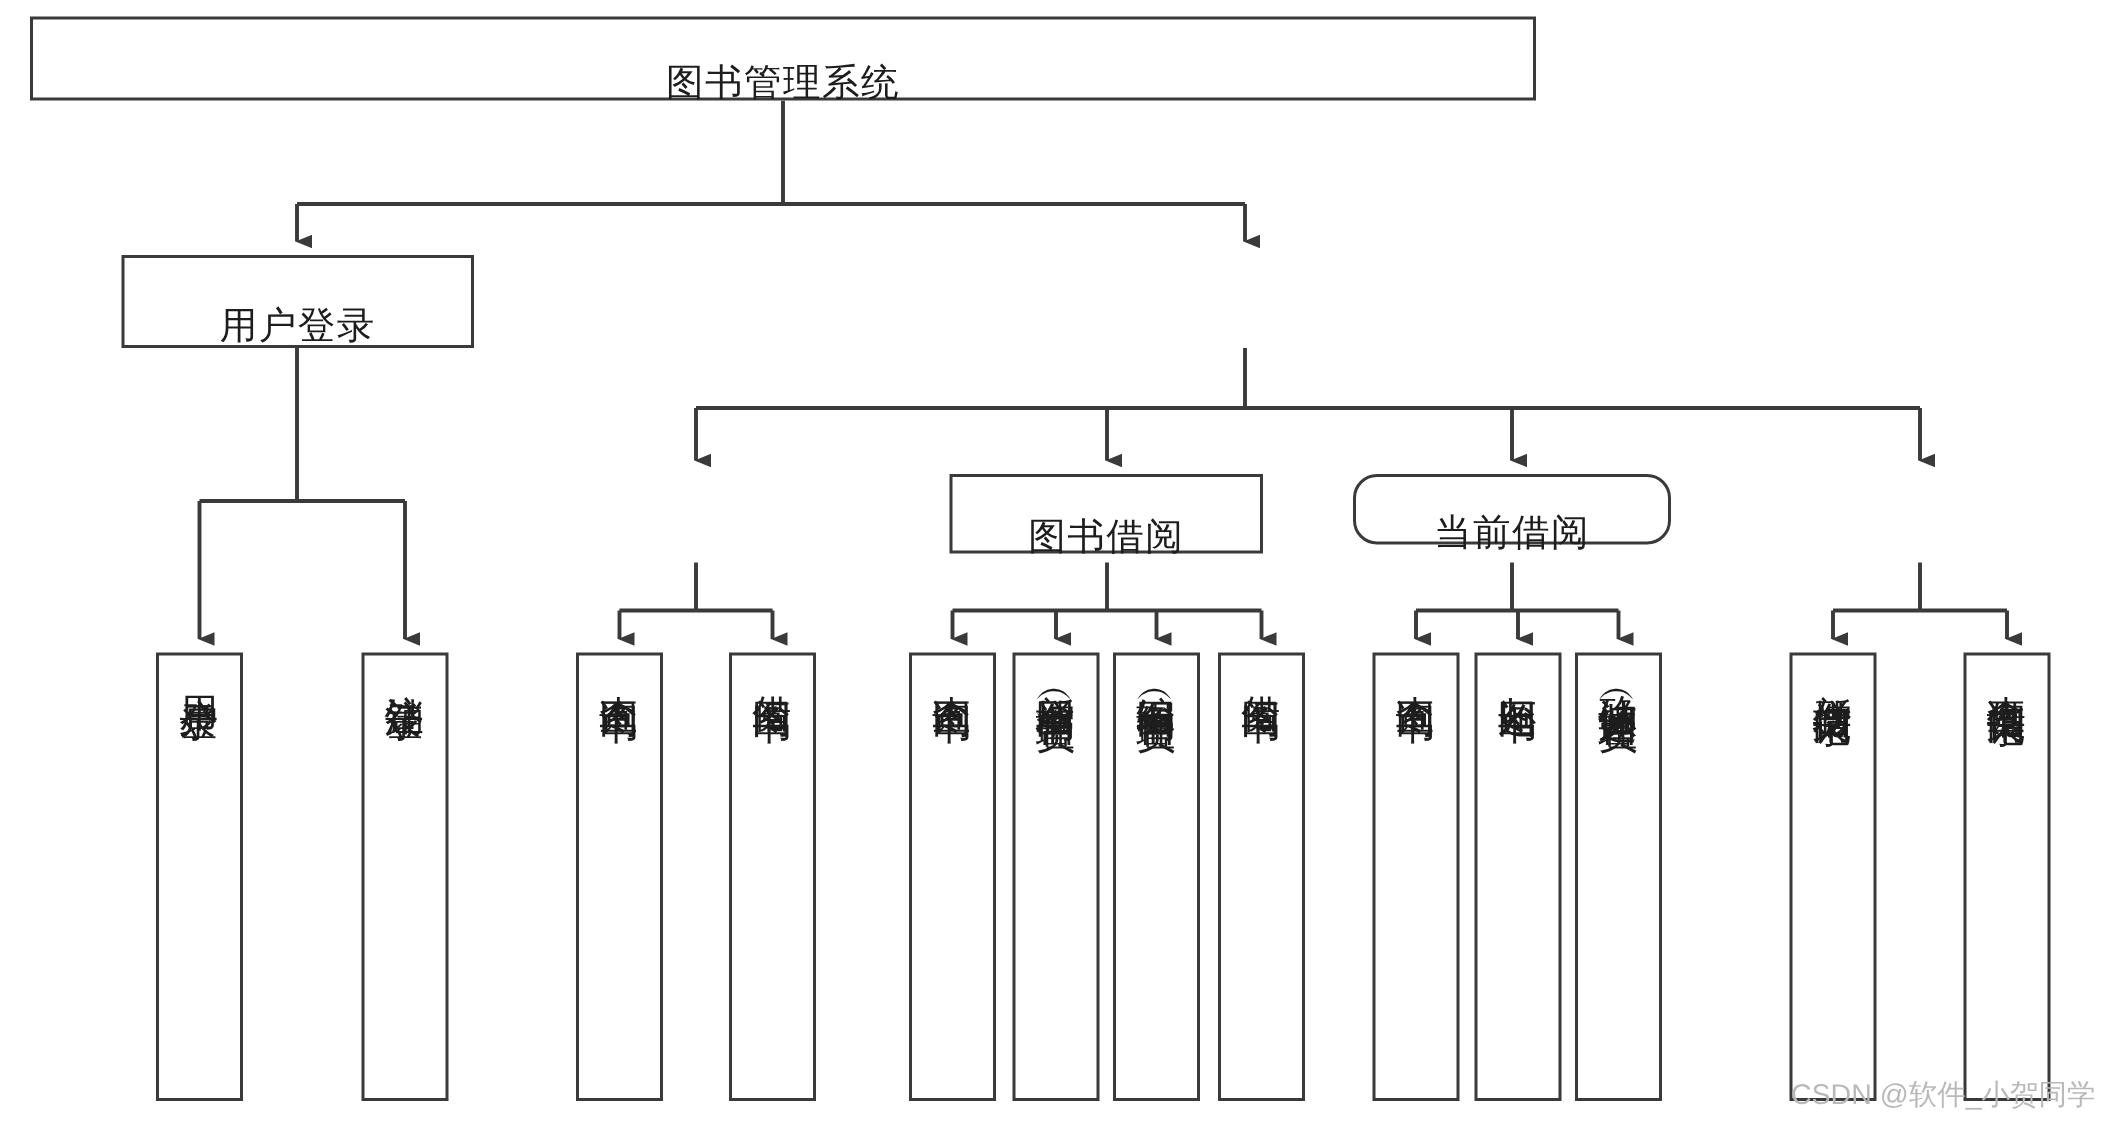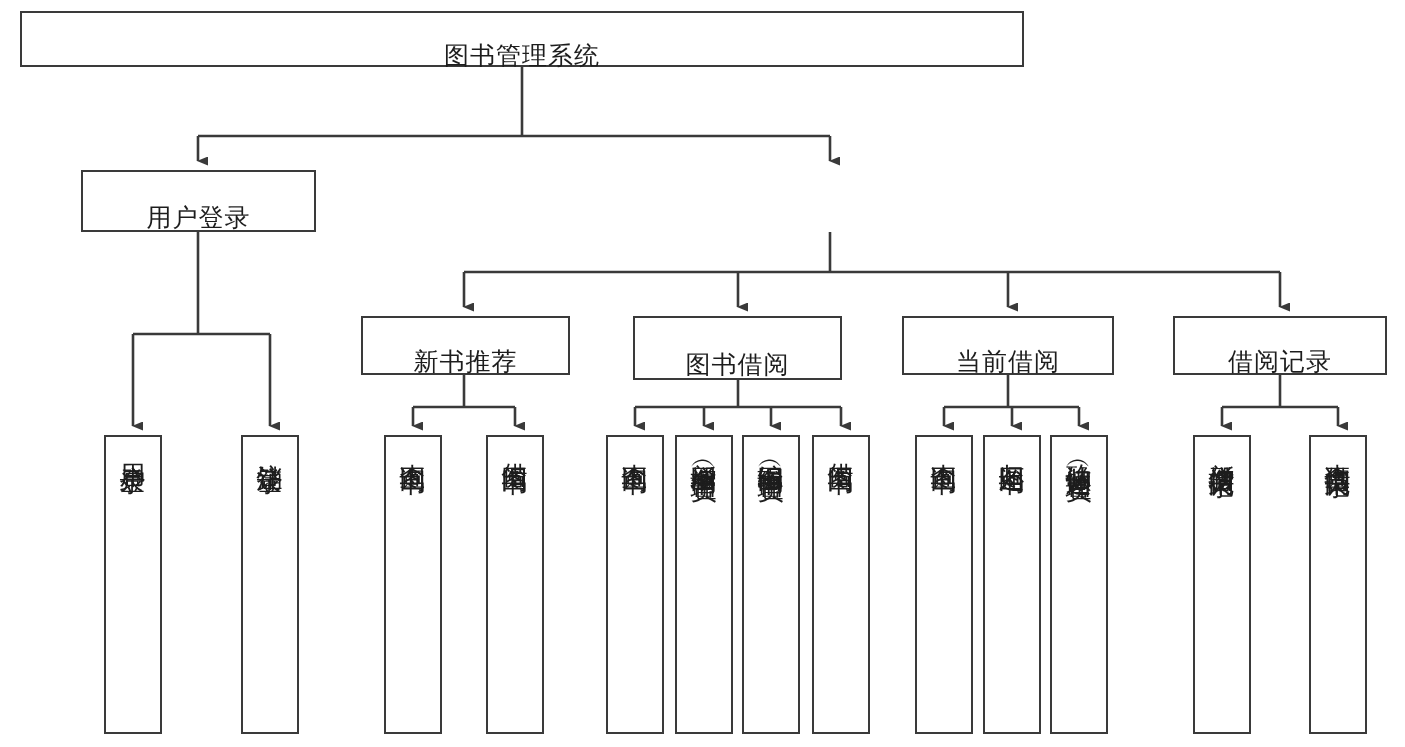--- a/index.html
+++ b/index.html
@@ -129,35 +129,29 @@
 
   <div class="node h root" style="left:20px; top:11px; width:1004px; height:56px;">
     <span class="lbl">图书管理系统</span>
   </div>
 
   <div class="node h" style="left:81px; top:170px; width:235px; height:62px;">
     <span class="lbl">用户登录</span>
   </div>
 
 
-  <div class="node h" style="left:361px; top:316px; width:209px; height:59px;">
-    <span class="lbl">新书推荐</span>
-  </div>
-
-  <div class="node h" style="left:633px; top:316px; width:209px; height:64px;">
+
+  <div class="node h" style="left:633px; top:316px; width:209px; height:53px;">
     <span class="lbl">图书借阅</span>
   </div>
 
-  <div class="node h" style="left:902px; top:316px; width:212px; height:59px;">
+  <div class="node h" style="left:902px; top:316px; width:212px; height:47px;border-radius:16px;">
     <span class="lbl">当前借阅</span>
   </div>
 
-  <div class="node h" style="left:1173px; top:316px; width:214px; height:59px;">
-    <span class="lbl">借阅记录</span>
-  </div>
 
   <div class="node v" style="left:104px; top:435px; width:58px; height:299px;">
     <span class="lbl">用户登录</span>
   </div>
 
   <div class="node v" style="left:241px; top:435px; width:58px; height:299px;">
     <span class="lbl">注销登录</span>
   </div>
 
   <div class="node v" style="left:384px; top:435px; width:58px; height:299px;">
@@ -197,14 +191,15 @@
   </div>
 
   <div class="node v" style="left:1193px; top:435px; width:58px; height:299px;">
     <span class="lbl">新增借阅记录</span>
   </div>
 
   <div class="node v" style="left:1309px; top:435px; width:58px; height:299px;">
     <span class="lbl">查询借阅记录</span>
   </div>
 
+  <div id="watermark">CSDN @软件_小贺同学</div>
 
 </div>
 
 </body></html>

